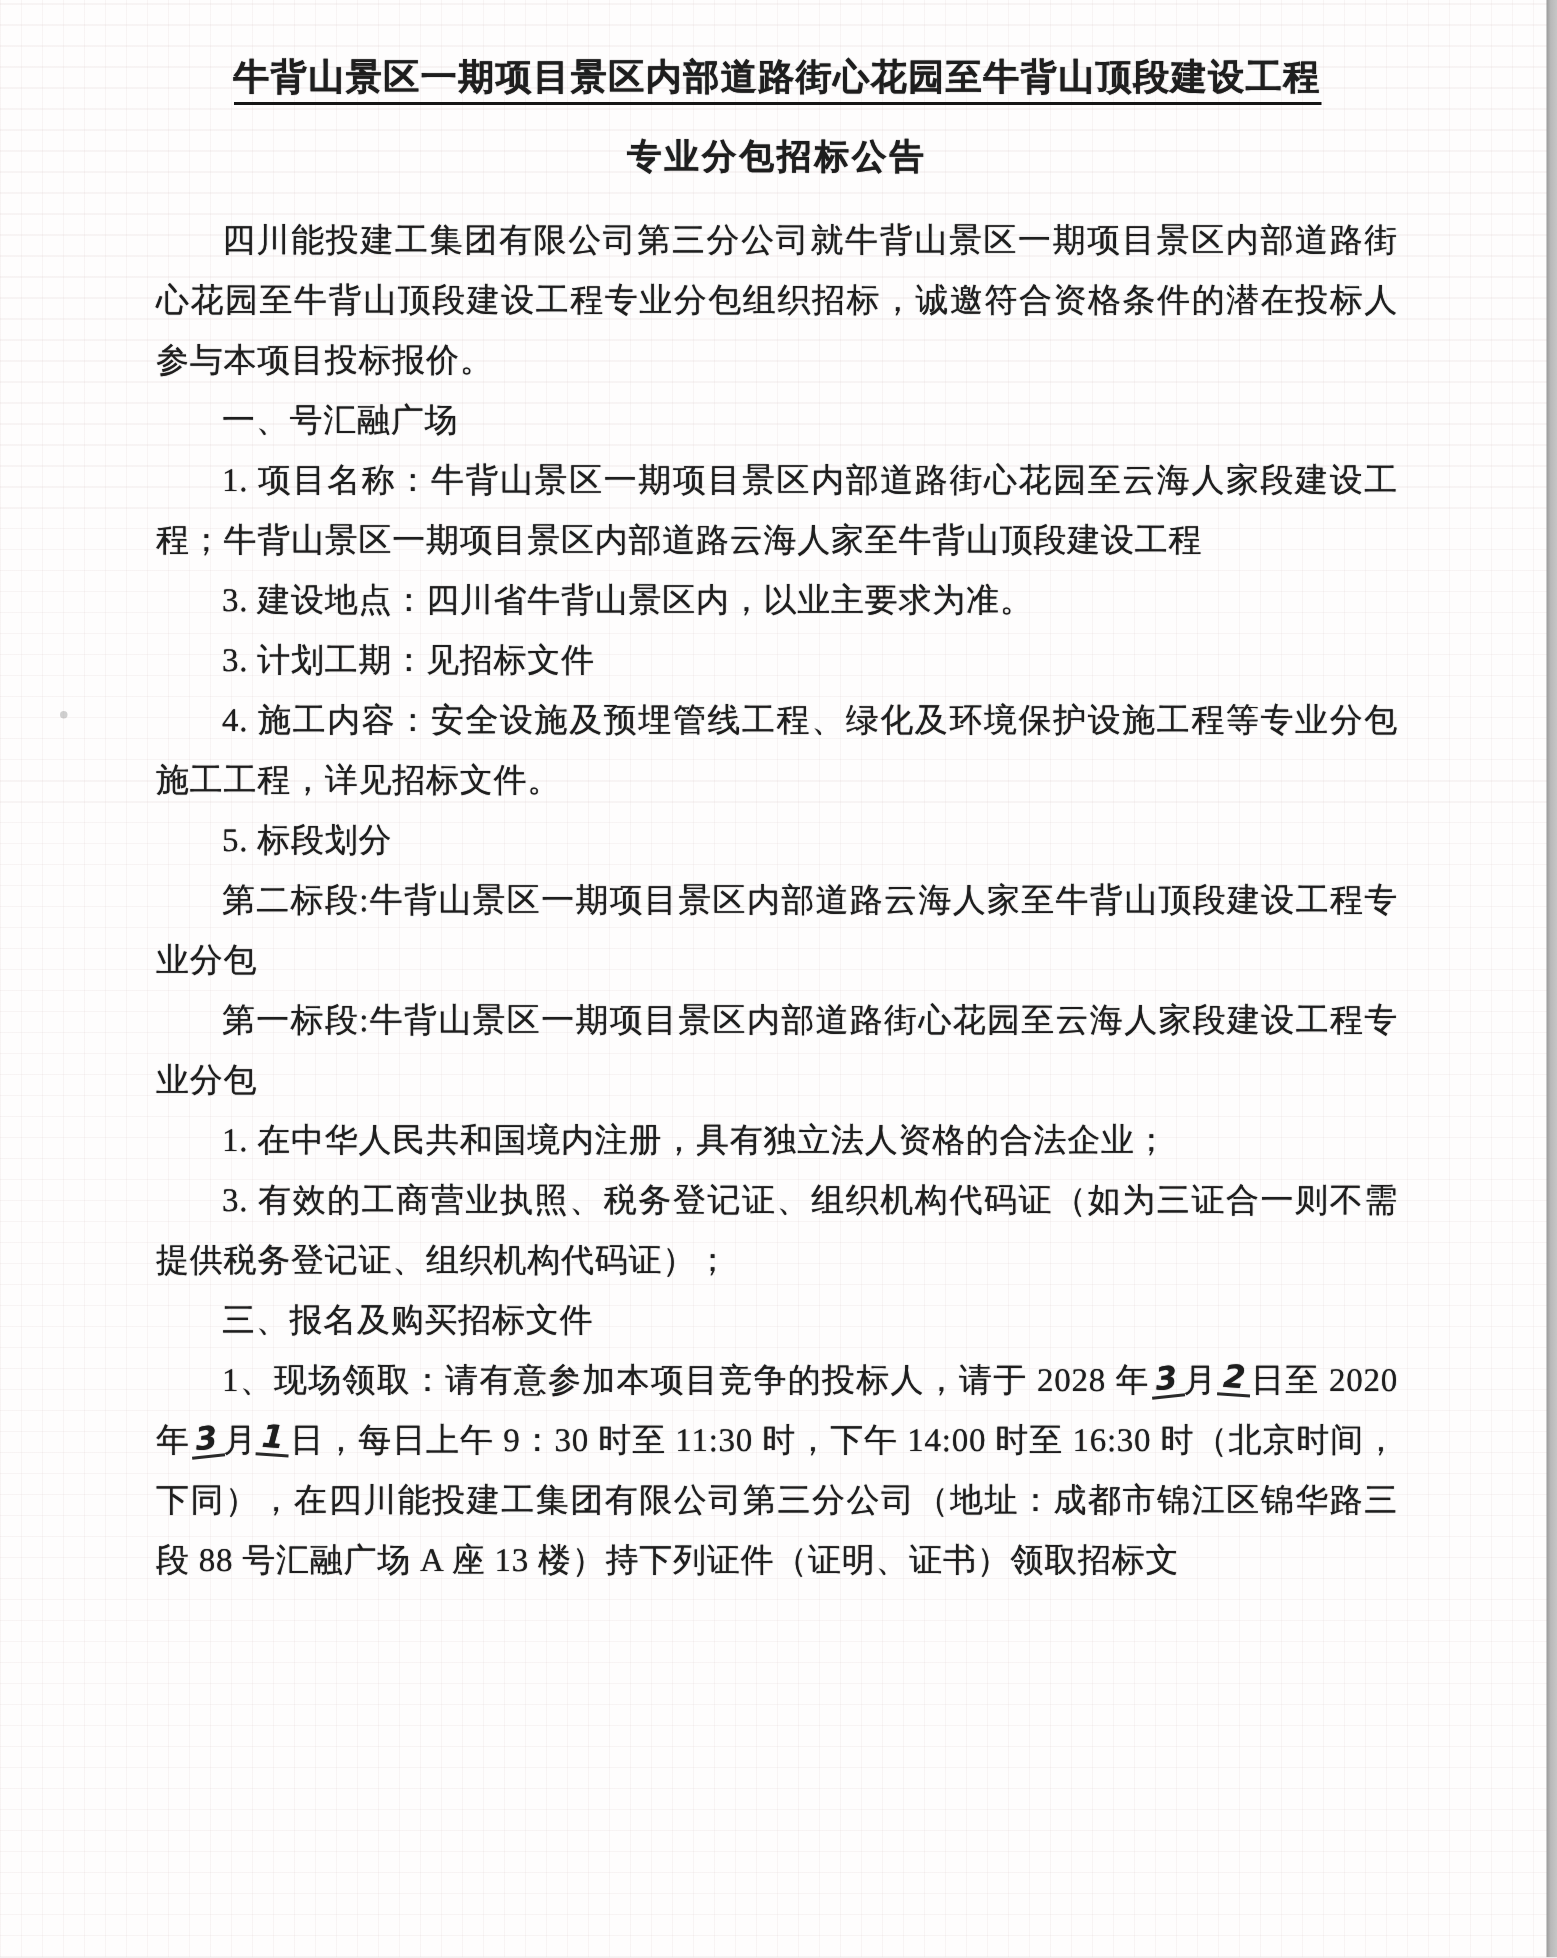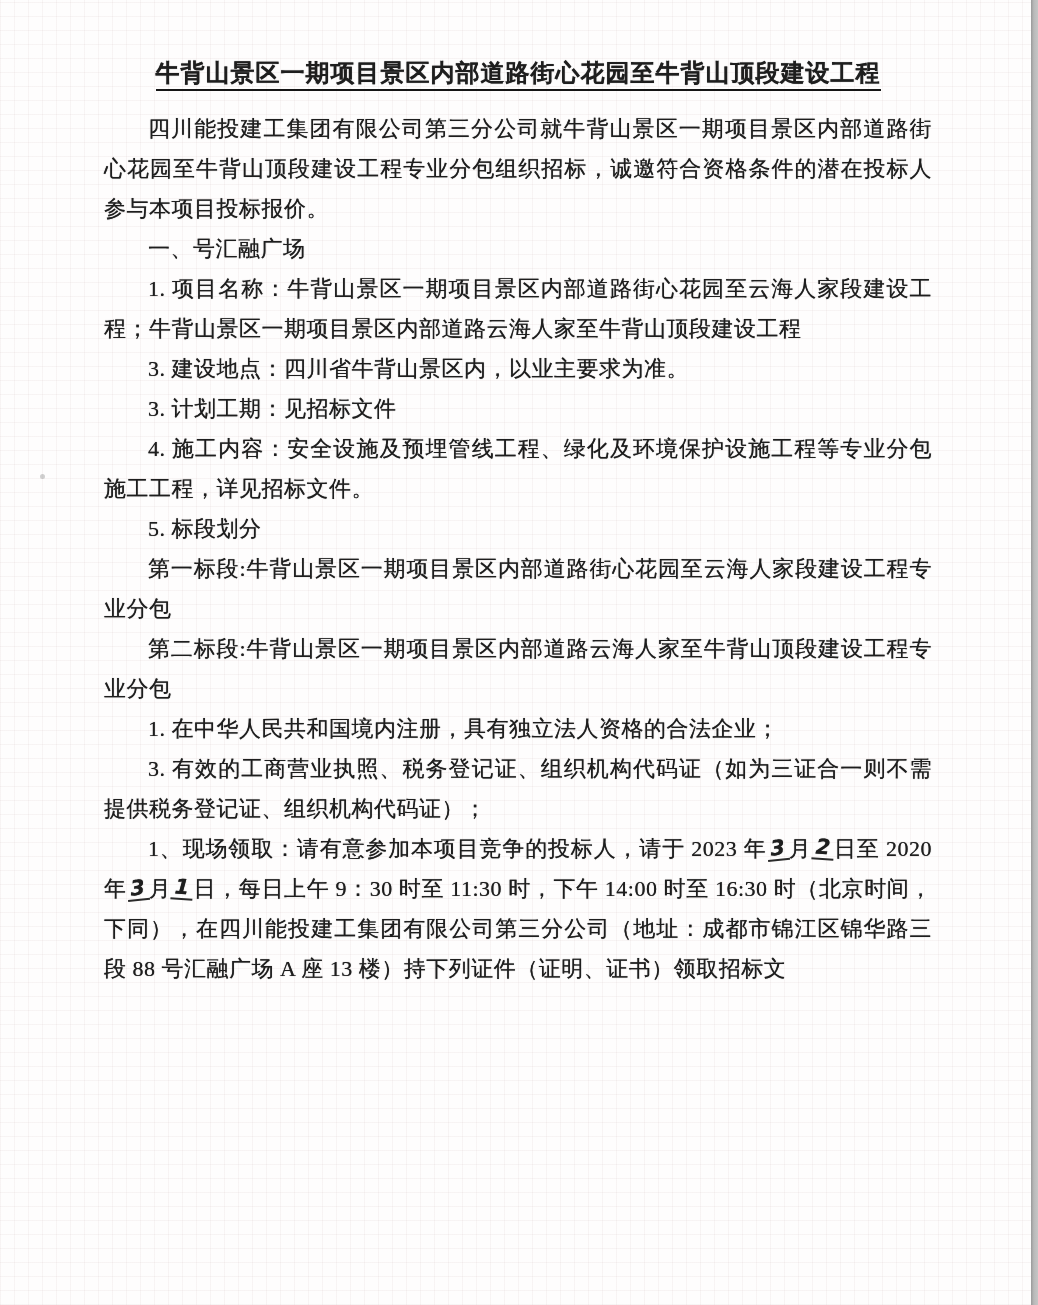--- a/index.html
+++ b/index.html
@@ -17,21 +17,21 @@
   }
   .edge-strip{
     position:absolute;top:0;right:0;width:7px;height:100%;
     background:linear-gradient(90deg,#999 0,#b9b9b9 40%,#c6c6c6 100%);
   }
   .speck{
     position:absolute;left:40px;top:474px;width:5px;height:5px;
     background:rgba(150,150,150,0.45);border-radius:50%;
   }
   .content{
-    position:absolute;left:104px;top:56px;width:828px;
+    position:absolute;left:104px;top:35px;width:828px;
     text-shadow:0 0 0.7px rgba(25,25,25,0.85);
   }
   .doc-title{
     margin:0 0 19px 0;
     font-size:24px;font-weight:bold;line-height:34px;
     text-align:center;letter-spacing:1px;
   }
   .doc-title .underline{
     border-bottom:2px solid #151515;padding-bottom:3px;
   }
@@ -63,48 +63,50 @@
 </style>
 </head>
 <body>
 
 <div class="page">
 
   <div class="content">
 
     <h1 class="doc-title"><span class="underline">牛背山景区一期项目景区内部道路街心花园至牛背山顶段建设工程</span></h1>
 
+    <h2 class="doc-subtitle">专业分包招标公告</h2>
 
     <p class="para">四川能投建工集团有限公司第三分公司就牛背山景区一期项目景区内部道路街心花园至牛背山顶段建设工程专业分包组织招标，诚邀符合资格条件的潜在投标人参与本项目投标报价。</p>
 
     <p class="para heading">一、号汇融广场</p>
 
     <p class="para">1. 项目名称：牛背山景区一期项目景区内部道路街心花园至云海人家段建设工程；牛背山景区一期项目景区内部道路云海人家至牛背山顶段建设工程</p>
 
     <p class="para">3. 建设地点：四川省牛背山景区内，以业主要求为准。</p>
 
     <p class="para">3. 计划工期：见招标文件</p>
 
     <p class="para">4. 施工内容：安全设施及预埋管线工程、绿化及环境保护设施工程等专业分包施工工程，详见招标文件。</p>
 
     <p class="para">5. 标段划分</p>
 
+    <p class="para">第二标段:牛背山景区一期项目景区内部道路云海人家至牛背山顶段建设工程专业分包</p>
+
     <p class="para">第一标段:牛背山景区一期项目景区内部道路街心花园至云海人家段建设工程专业分包</p>
-
-    <p class="para">第二标段:牛背山景区一期项目景区内部道路云海人家至牛背山顶段建设工程专业分包</p>
 
 
     <p class="para">1. 在中华人民共和国境内注册，具有独立法人资格的合法企业；</p>
 
 
     <p class="para">3. 有效的工商营业执照、税务登记证、组织机构代码证（如为三证合一则不需提供税务登记证、组织机构代码证）；</p>
 
 
 
+    <p class="para heading">三、报名及购买招标文件</p>
 
-    <p class="para"><span>1、现场领取：请有意参加本项目竞争的投标人，请于 2023 年</span><span class="hw">3</span><span>月</span><span class="hw hw2">2</span><span>日至 2020 年</span><span class="hw">3</span><span>月</span><span class="hw hw2">1</span><span>日，每日上午 9：30 时至 11:30 时，下午 14:00 时至 16:30 时（北京时间，下同），在四川能投建工集团有限公司第三分公司（地址：成都市锦江区锦华路三段 88 号汇融广场 A 座 13 楼）持下列证件（证明、证书）领取招标文</span></p>
+    <p class="para"><span>1、现场领取：请有意参加本项目竞争的投标人，请于 2028 年</span><span class="hw">3</span><span>月</span><span class="hw hw2">2</span><span>日至 2020 年</span><span class="hw">3</span><span>月</span><span class="hw hw2">1</span><span>日，每日上午 9：30 时至 11:30 时，下午 14:00 时至 16:30 时（北京时间，下同），在四川能投建工集团有限公司第三分公司（地址：成都市锦江区锦华路三段 88 号汇融广场 A 座 13 楼）持下列证件（证明、证书）领取招标文</span></p>
 
   </div>
 
   <div class="speck"></div>
   <div class="edge-strip"></div>
 
 </div>
 
 </body></html>

